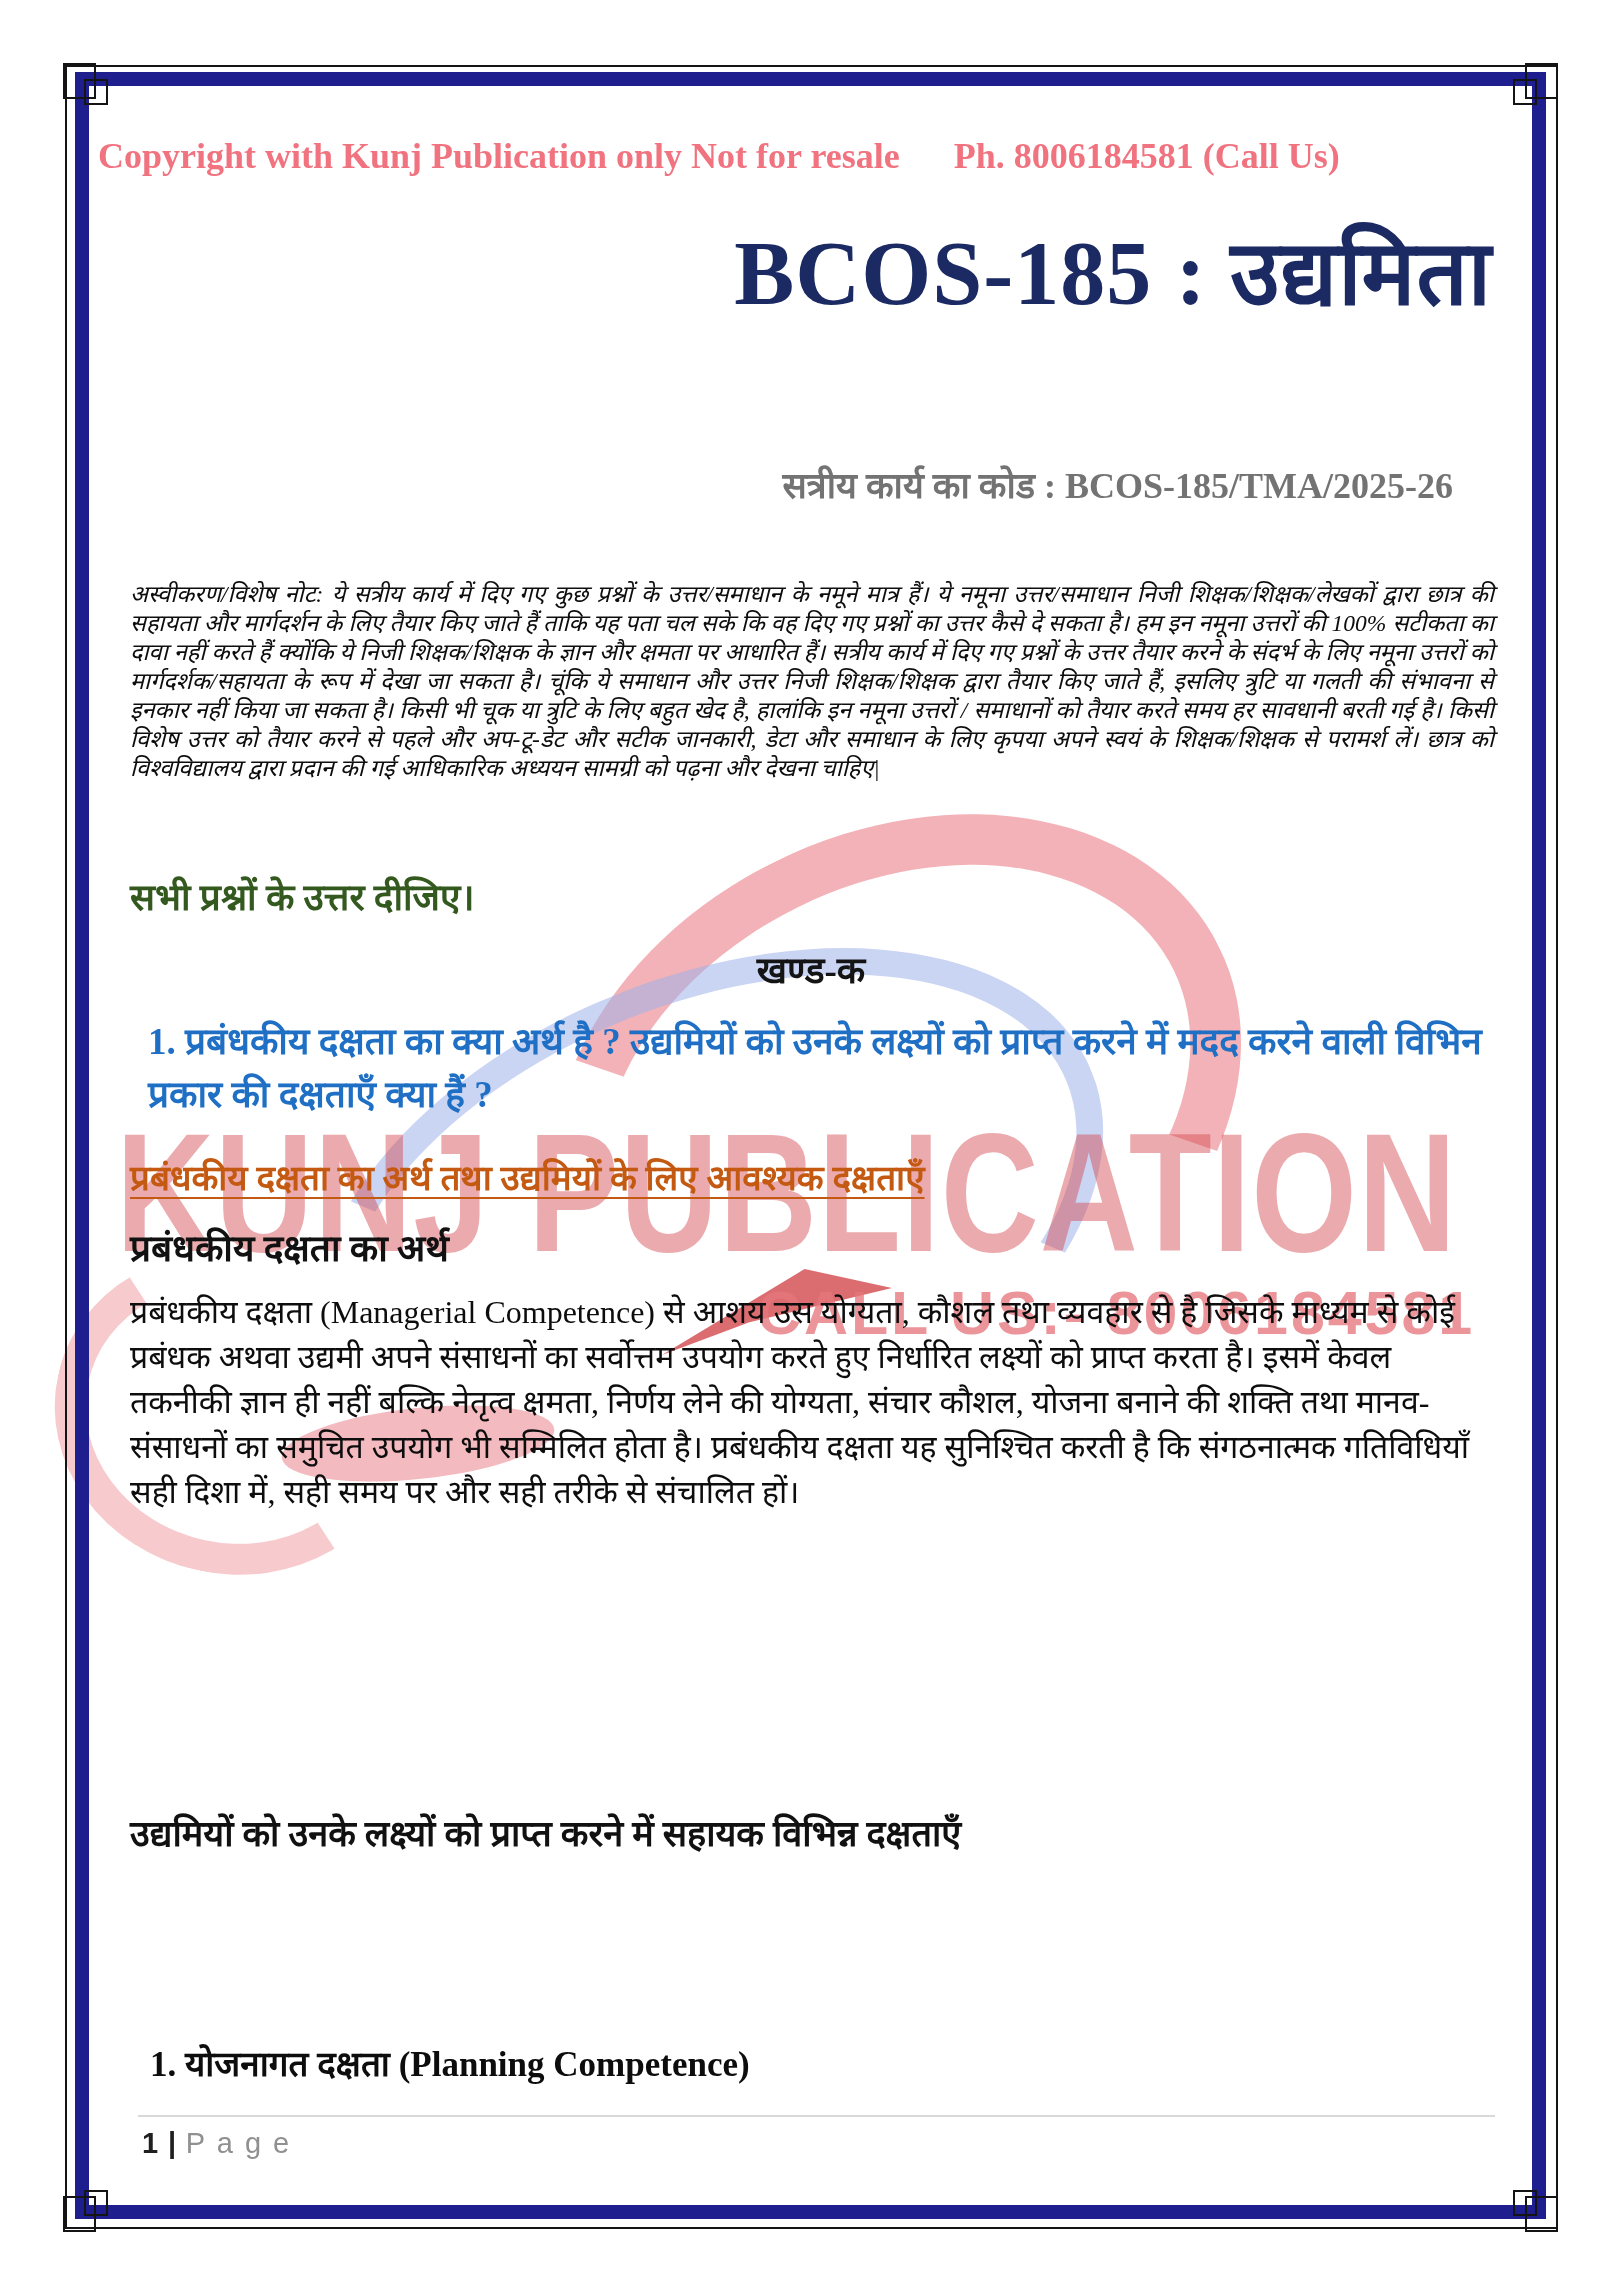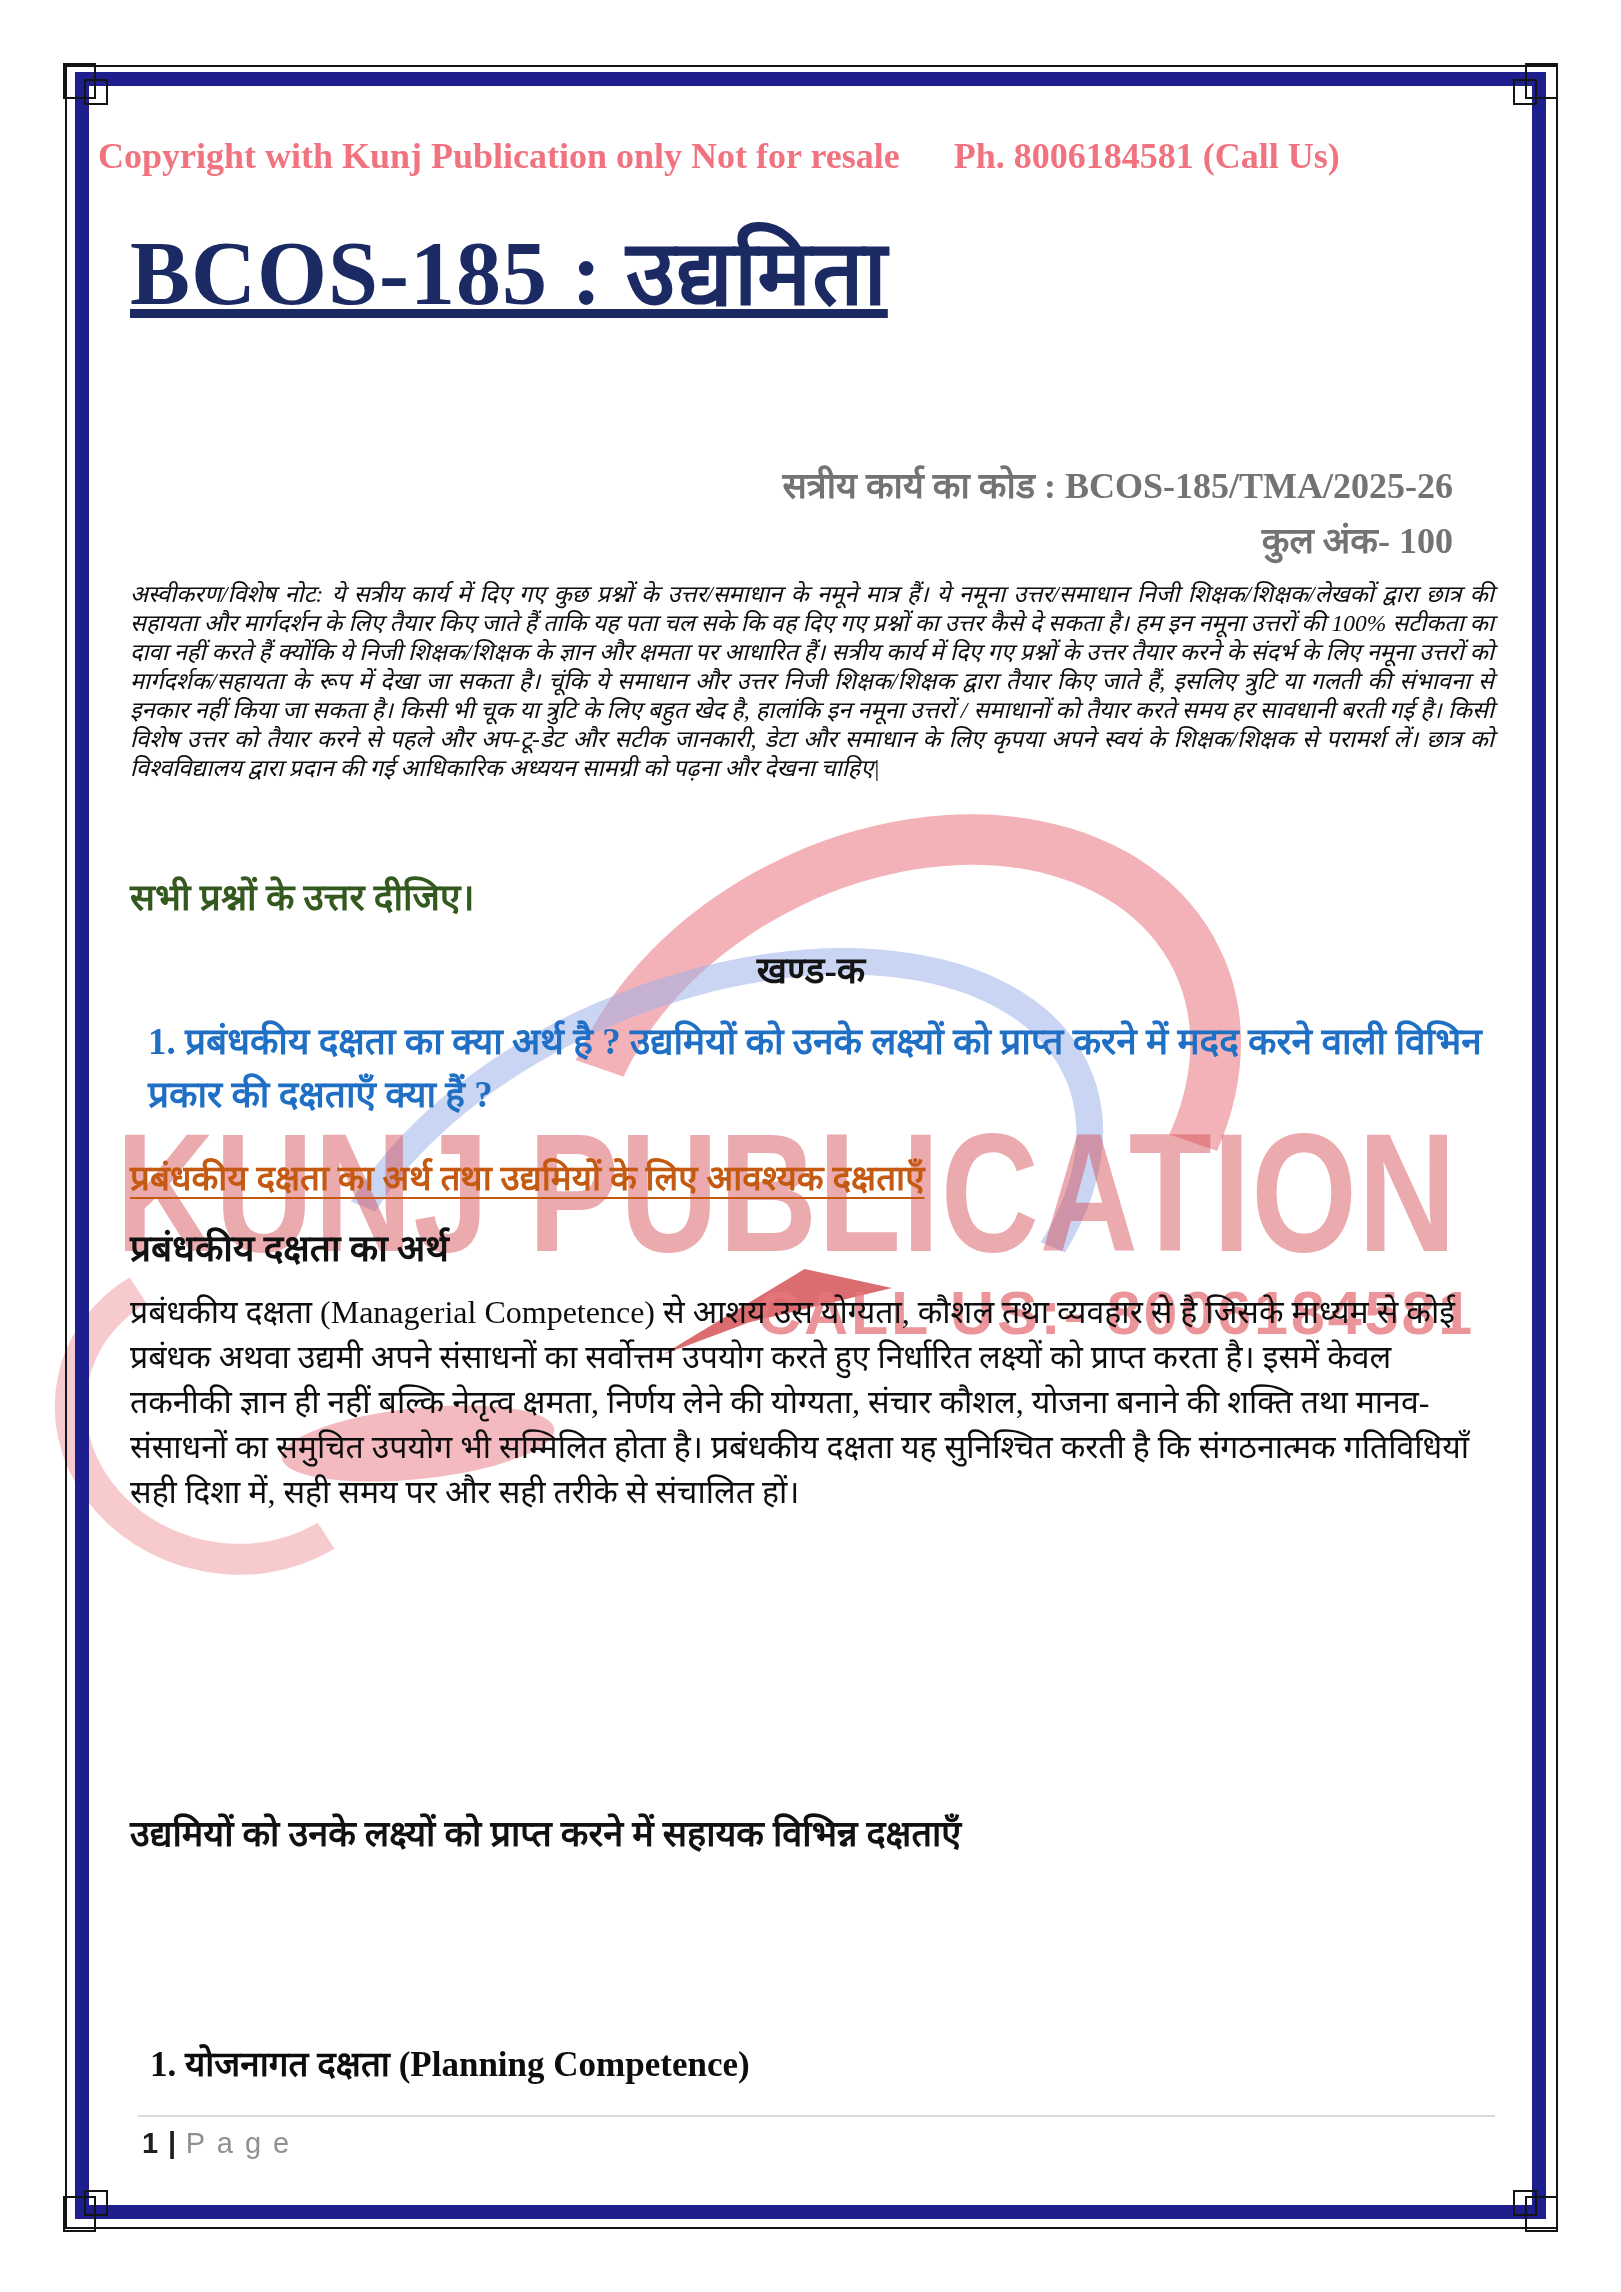--- a/index.html
+++ b/index.html
@@ -82,22 +82,22 @@
   
   .content { position:absolute; inset:0; z-index:2; }
 
   .copyright {
     position:absolute; left:98px; top:135px; width:1425px;
     display:flex; justify-content:flex-start; gap:54px;
     color:#f0737f; font-weight:bold; font-size:36px; white-space:nowrap;
   }
   .doc-title {
     position:absolute; left:130px; top:208px; width:1362px;
-    text-align:left; font-weight:bold; font-size:90px;
-    color:#1b2a63; letter-spacing:1px;text-decoration:underline;
+    text-align:right; font-weight:bold; font-size:90px;
+    color:#1b2a63; letter-spacing:1px;
   }
   .codeblock {
     position:absolute; left:130px; top:459px; width:1323px;
     text-align:right; color:#737373; font-weight:bold;
     font-size:36px; line-height:55px;
   }
   .disclaimer {
     position:absolute; left:130px; top:580px; width:1364px;
     font-style:italic; font-size:23.5px; line-height:29px;
     text-align:justify; color:#0d0d0d;
@@ -163,21 +163,20 @@
     <span>Ph. 8006184581 (Call Us)</span>
   </div>
 
   <div class="doc-title">BCOS-185 : उद्यमिता</div>
 
   <div class="codeblock">
     <div>
       <span>सत्रीय कार्य का कोड :</span>
       <span>BCOS-185/TMA/2025-26</span>
     </div>
-    <div>कुल अंक- 100</div>
   </div>
 
   <div class="disclaimer">अस्वीकरण/विशेष नोट: ये सत्रीय कार्य में दिए गए कुछ प्रश्नों के उत्तर/समाधान के नमूने मात्र हैं। ये नमूना उत्तर/समाधान निजी शिक्षक/शिक्षक/लेखकों द्वारा छात्र की सहायता और मार्गदर्शन के लिए तैयार किए जाते हैं ताकि यह पता चल सके कि वह दिए गए प्रश्नों का उत्तर कैसे दे सकता है। हम इन नमूना उत्तरों की 100% सटीकता का दावा नहीं करते हैं क्योंकि ये निजी शिक्षक/शिक्षक के ज्ञान और क्षमता पर आधारित हैं। सत्रीय कार्य में दिए गए प्रश्नों के उत्तर तैयार करने के संदर्भ के लिए नमूना उत्तरों को मार्गदर्शक/सहायता के रूप में देखा जा सकता है। चूंकि ये समाधान और उत्तर निजी शिक्षक/शिक्षक द्वारा तैयार किए जाते हैं, इसलिए त्रुटि या गलती की संभावना से इनकार नहीं किया जा सकता है। किसी भी चूक या त्रुटि के लिए बहुत खेद है, हालांकि इन नमूना उत्तरों / समाधानों को तैयार करते समय हर सावधानी बरती गई है। किसी विशेष उत्तर को तैयार करने से पहले और अप-टू-डेट और सटीक जानकारी, डेटा और समाधान के लिए कृपया अपने स्वयं के शिक्षक/शिक्षक से परामर्श लें। छात्र को विश्वविद्यालय द्वारा प्रदान की गई आधिकारिक अध्ययन सामग्री को पढ़ना और देखना चाहिए|</div>
 
   <div class="instruction">सभी प्रश्नों के उत्तर दीजिए।</div>
 
   <div class="section-title">खण्ड-क</div>
 
   <div class="question">1. प्रबंधकीय दक्षता का क्या अर्थ है ? उद्यमियों को उनके लक्ष्यों को प्राप्त करने में मदद करने वाली विभिन प्रकार की दक्षताएँ क्या हैं ?</div>
 

